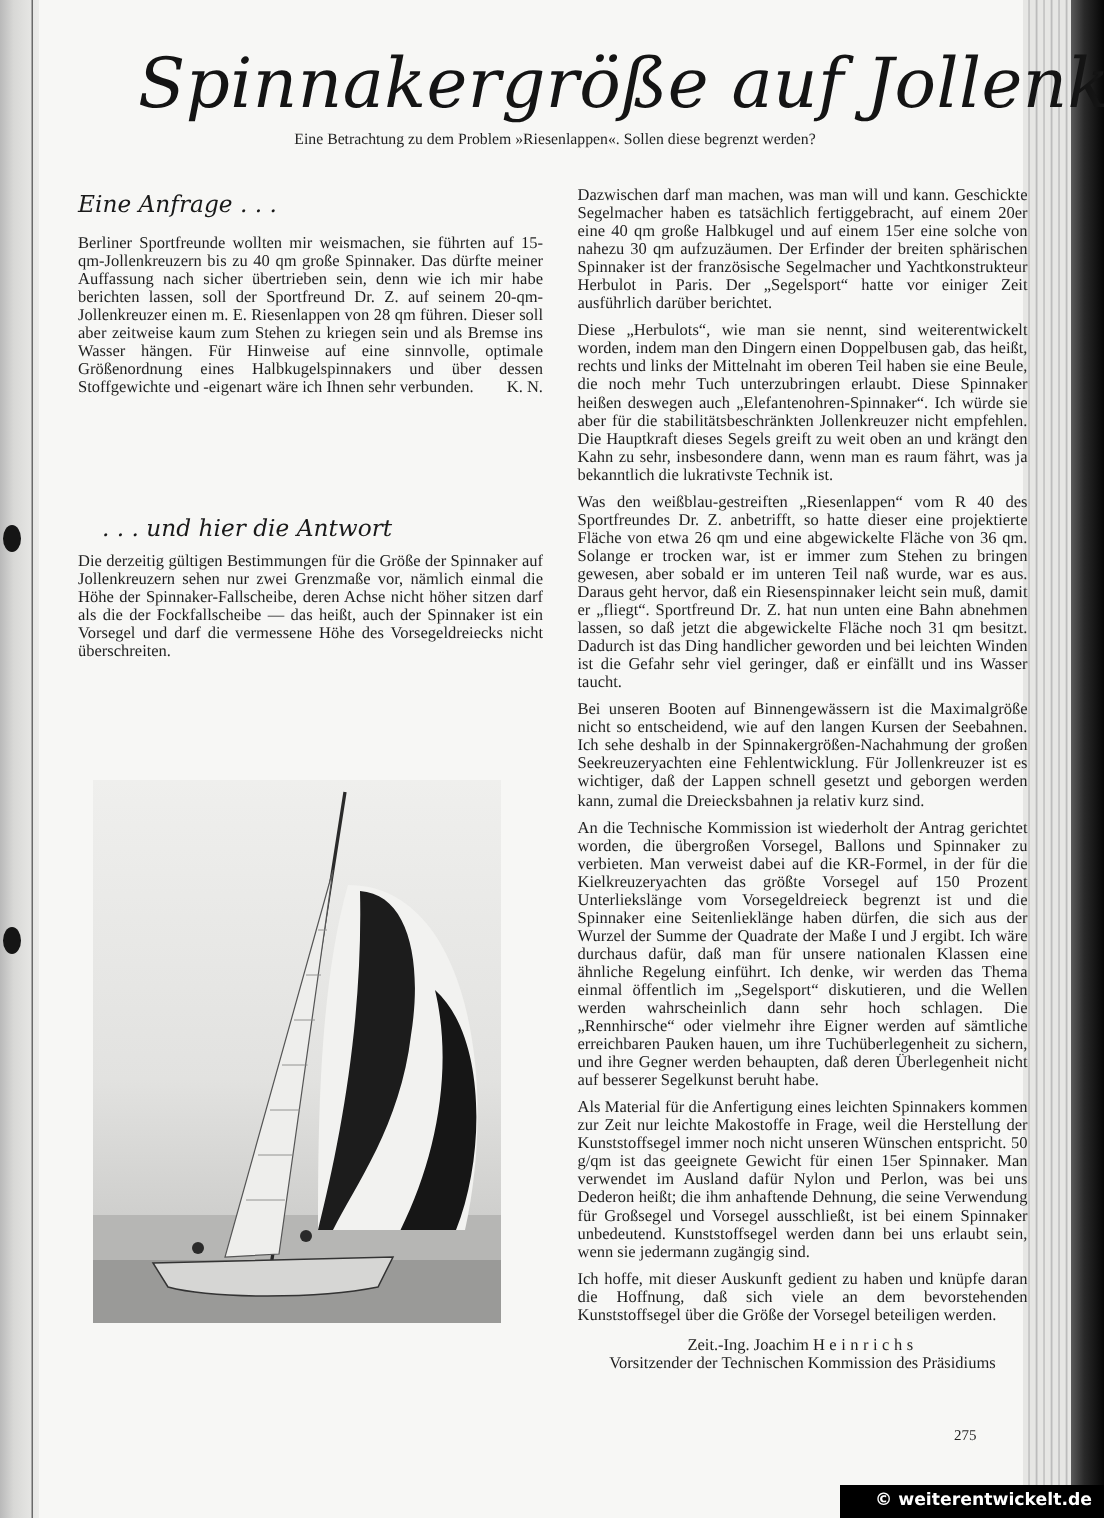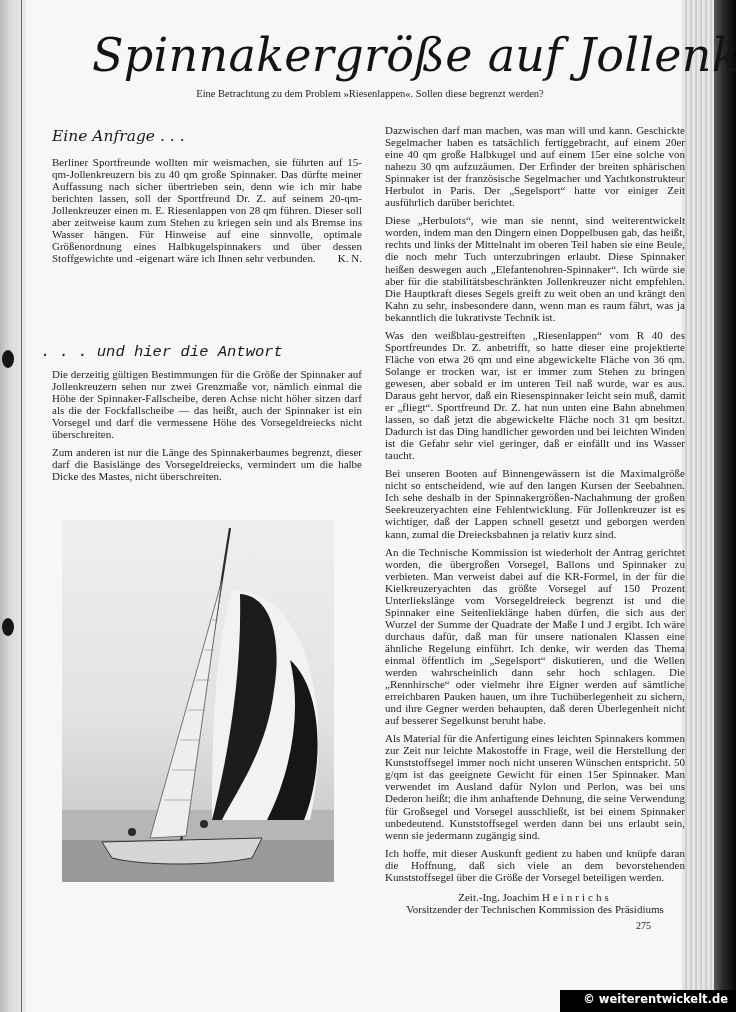--- a/index.html
+++ b/index.html
@@ -45,30 +45,30 @@
   }
   .col { position: absolute; font-size: 11px; line-height: 12.05px; text-align: justify; }
   .col p { margin: 0 0 6px 0; }
   .col-left { left: 52px; top: 156px; width: 310px; }
   .col-right { left: 385px; top: 124px; width: 300px; }
   .section-head {
     font-family: "DejaVu Serif", serif; font-style: italic; font-size: 15.5px;
     margin: 0 0 12px 0; color: #1a1a1a;
   }
   .head1 { position: absolute; left: 52px; top: 127px; width: 310px; }
-  .head2 { position: absolute; left: 41px; top: 343px; width: 310px; font-family: Liberation Mono, monospace; }
+  .head2 { position: absolute; left: 68px; top: 343px; width: 310px; }
   .col-left-2 { left: 52px; top: 368px; width: 310px; }
   .sig-right { float: right; font-style: normal; font-family: Liberation Serif, serif; }
   .photo {
     position: absolute; left: 62px; top: 520px; width: 272px; height: 362px; overflow: hidden;
     background: linear-gradient(180deg, #efefed 0%, #e2e2e0 55%, #cfcfcd 80%, #a9a9a7 100%);
   }
   .signature { text-align: center; margin-top: 8px; }
   .signature .name-spaced { letter-spacing: 3px; }
-  .page-number { position: absolute; left: 636px; top: 920px; font-size: 10px; }
+  .page-number { position: absolute; left: 636px; top: 952px; font-size: 10px; }
 </style>
 </head>
 <body>
 
 <div class="binder-strip"></div>
 <div class="binder-line"></div>
 <div class="punch-hole" style="left:2px;top:350px;"></div>
 <div class="punch-hole" style="left:26px;top:355px;"></div>
 <div class="punch-hole" style="left:2px;top:618px;"></div>
 <div class="punch-hole" style="left:26px;top:620px;"></div>
@@ -84,21 +84,20 @@
 <div class="col col-left">
   <p>
     <span>Berliner Sportfreunde wollten mir weismachen, sie führten auf 15-qm-Jollenkreuzern bis zu 40 qm große Spinnaker. Das dürfte meiner Auffassung nach sicher übertrieben sein, denn wie ich mir habe berichten lassen, soll der Sportfreund Dr. Z. auf seinem 20-qm-Jollenkreuzer einen m. E. Riesenlappen von 28 qm führen. Dieser soll aber zeitweise kaum zum Stehen zu kriegen sein und als Bremse ins Wasser hängen. Für Hinweise auf eine sinnvolle, optimale Größenordnung eines Halbkugelspinnakers und über dessen Stoffgewichte und -eigenart wäre ich Ihnen sehr verbunden.</span>
     <span class="sig-right">K. N.</span>
   </p>
 </div>
 
 <div class="head2 section-head">. . . und hier die Antwort</div>
 <div class="col col-left-2">
   <p>Die derzeitig gültigen Bestimmungen für die Größe der Spinnaker auf Jollenkreuzern sehen nur zwei Grenzmaße vor, nämlich einmal die Höhe der Spinnaker-Fallscheibe, deren Achse nicht höher sitzen darf als die der Fockfallscheibe — das heißt, auch der Spinnaker ist ein Vorsegel und darf die vermessene Höhe des Vorsegeldreiecks nicht überschreiten.</p>
-  <p>Zum anderen ist nur die Länge des Spinnakerbaumes begrenzt, dieser darf die Basislänge des Vorsegeldreiecks, vermindert um die halbe Dicke des Mastes, nicht überschreiten.</p>
 </div>
 
 <div class="photo">
   <svg width="272" height="362" viewBox="0 0 272 362">
     <rect x="0" y="290" width="272" height="72" fill="#b6b6b4"></rect>
     <rect x="0" y="320" width="272" height="42" fill="#9a9a98"></rect>
     <line x1="168" y1="8" x2="118" y2="328" stroke="#2a2a2a" stroke-width="2.2"></line>
     <path d="M160 60 L88 318 L124 316 Z" fill="#eeeeec" stroke="#555" stroke-width="0.8"></path>
     <g stroke="#888" stroke-width="0.6">
       <line x1="150" y1="100" x2="156" y2="100"></line>

